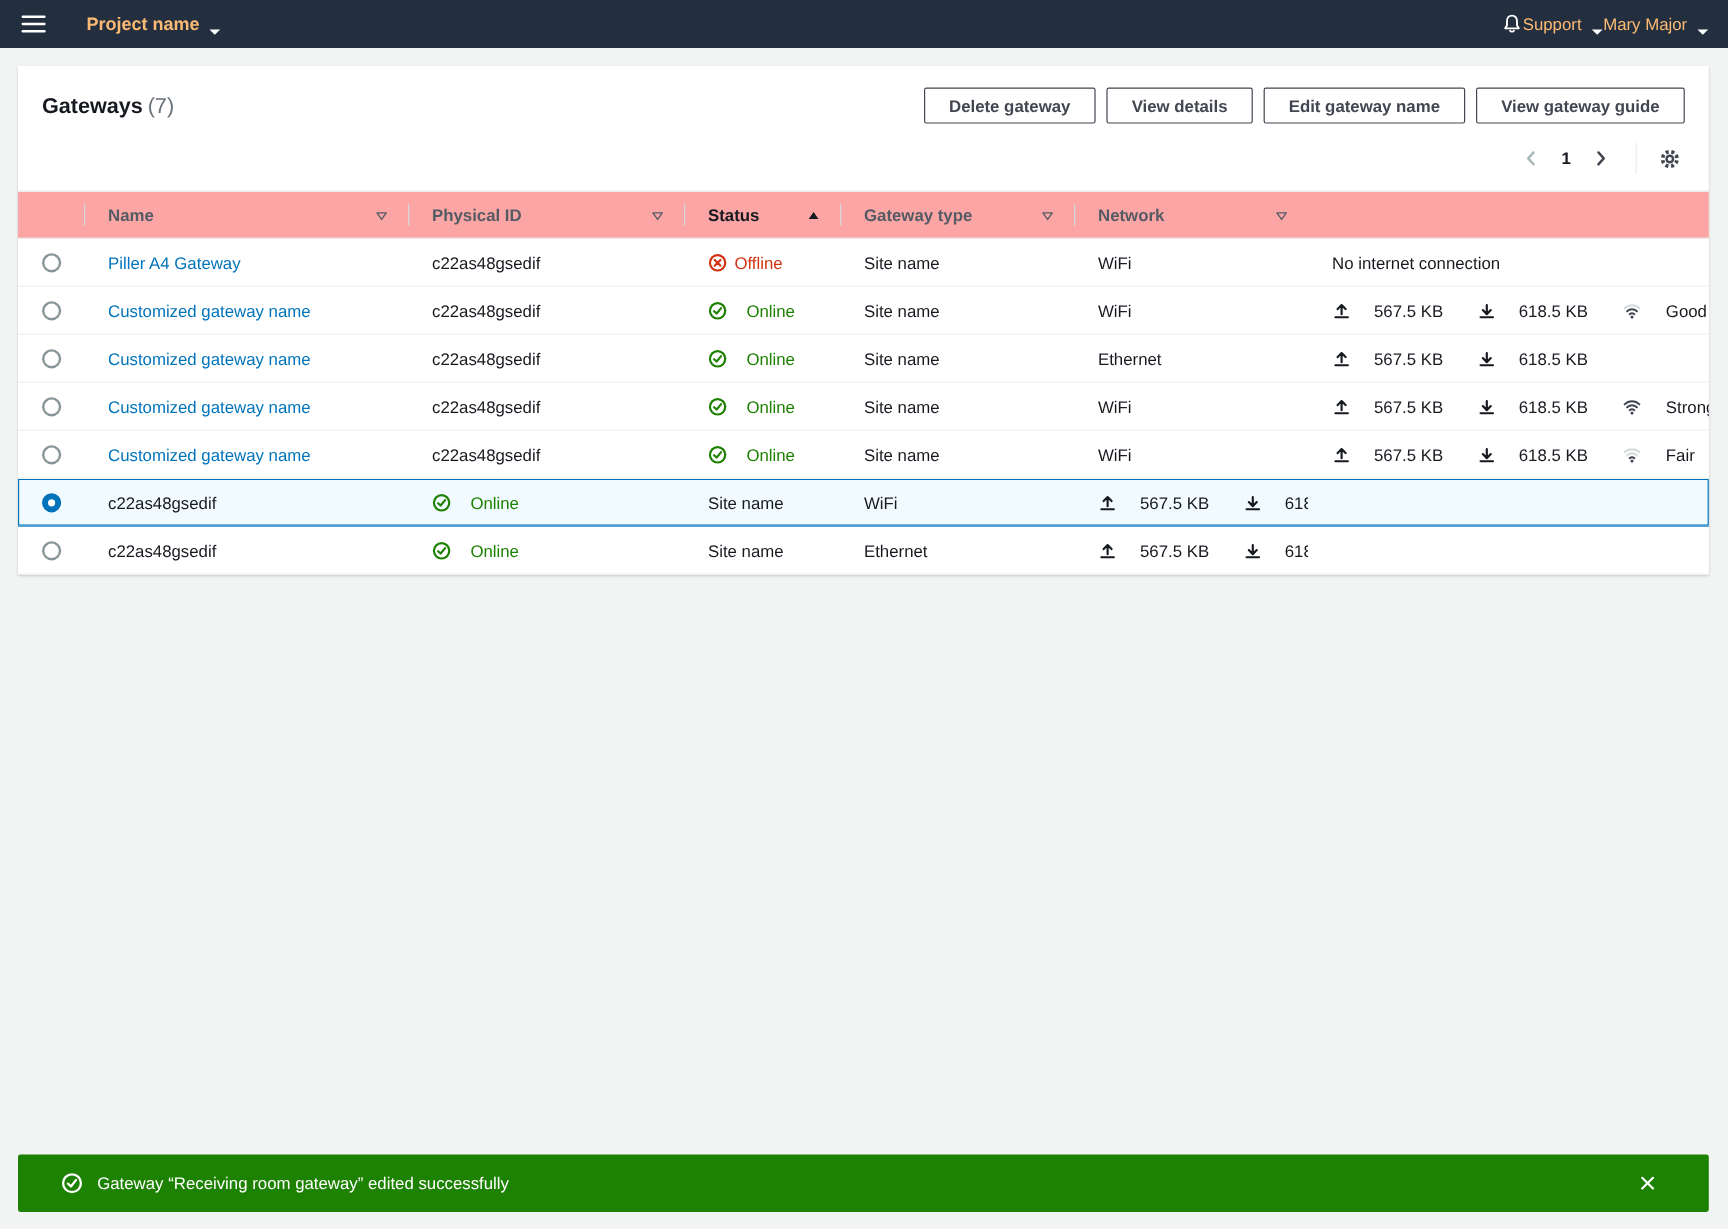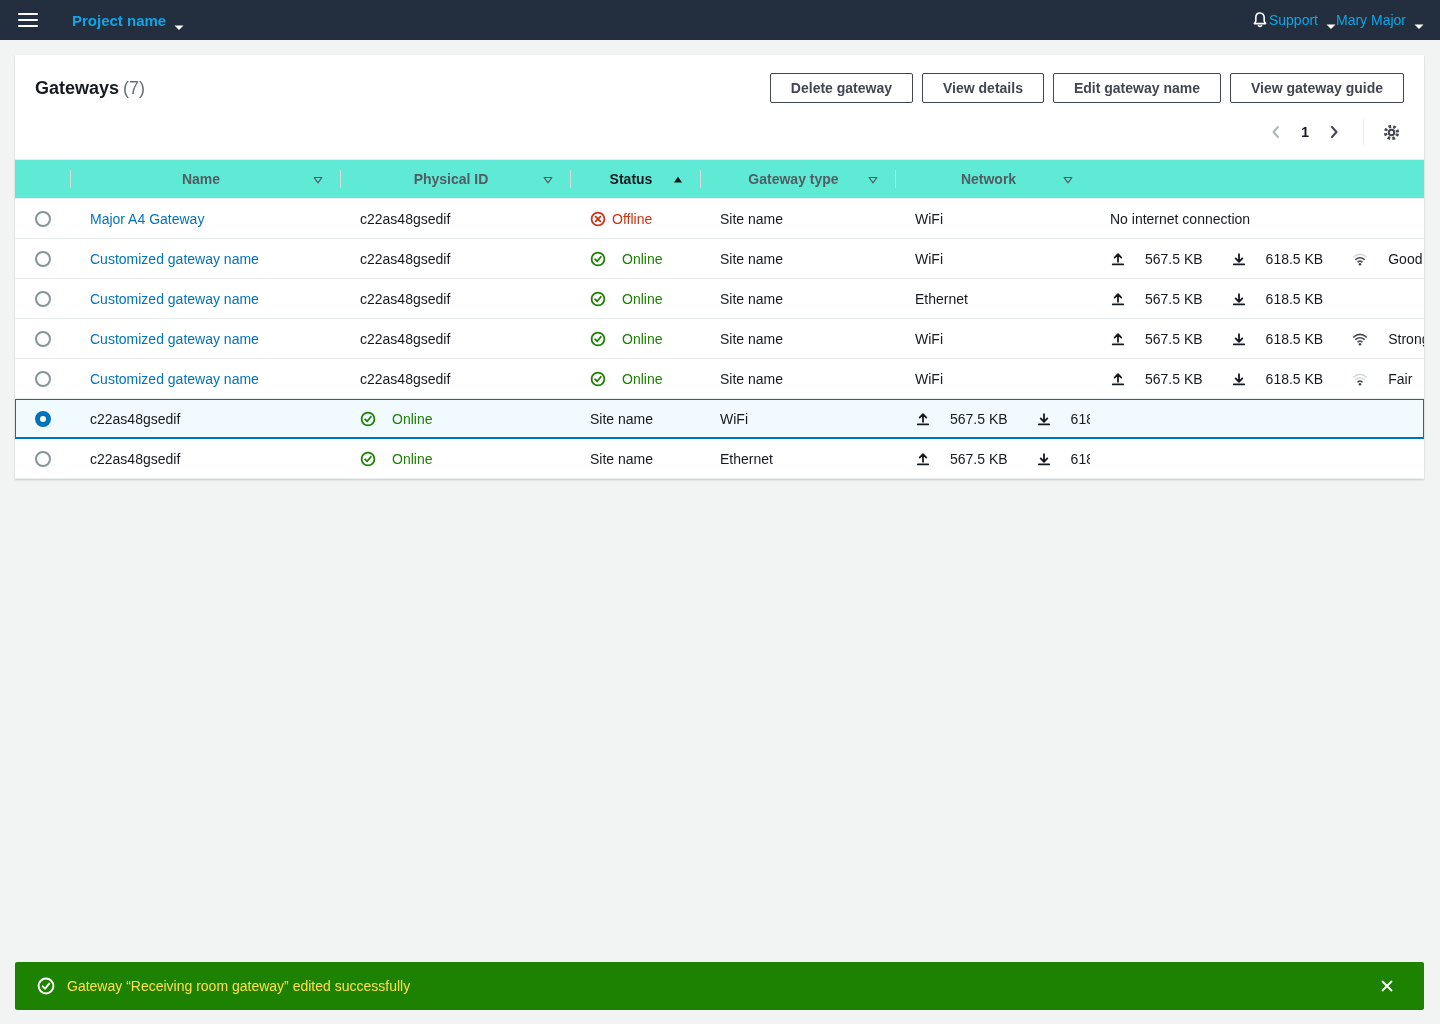--- a/index.html
+++ b/index.html
@@ -21,21 +21,21 @@
     font-family:"Liberation Sans","DejaVu Sans",sans-serif;
     font-size:14px;color:var(--text);
     background:var(--page-bg);
     position:relative;
   }
 
   
   .topnav{
     height:40px;background:var(--nav-bg);
     display:flex;align-items:center;
-    padding:0 16px;color:#0ea5e9;
+    padding:0 16px;color:#fdba74;
   }
   .hamburger{width:20px;height:14px;display:flex;flex-direction:column;justify-content:space-between;cursor:pointer;margin-left:2px;}
   .hamburger span{display:block;height:2px;background:#fff;border-radius:1px;}
   .nav-project{display:flex;align-items:center;gap:8px;margin-left:34px;font-weight:700;font-size:15px;cursor:pointer;}
   .nav-right{margin-left:auto;display:flex;align-items:center;}
   .nav-item{display:flex;align-items:center;gap:8px;cursor:pointer;font-size:14px;}
   .caret{width:10px;height:6px;display:inline-block;}
   .bell{width:18px;height:18px;display:inline-block;cursor:pointer;}
 
   
@@ -59,24 +59,23 @@
   .pager{display:flex;align-items:center;gap:10px;}
   .pager .chev{width:26px;height:26px;display:flex;align-items:center;justify-content:center;cursor:pointer;}
   .pager .page-num{font-weight:700;padding:0 2px;cursor:pointer;}
   .tools-divider{width:1px;height:26px;background:var(--divider);margin:0 14px 0 16px;}
   .gear-btn{width:26px;height:26px;display:flex;align-items:center;justify-content:center;cursor:pointer;}
 
   
   .tbl{width:100%;}
   .tbl-header{
     display:grid;grid-template-columns:55px 270px 230px 130px 195px 195px 1fr;
-    background:#5eead4;height:40px;
+    background:#fca5a5;height:40px;
     border-top:1px solid var(--divider);
     border-bottom:1px solid var(--divider);
-    text-align:center;
   }
   .th{
     display:flex;align-items:center;position:relative;
     padding:0 16px 0 20px;color:var(--muted);font-weight:700;
   }
   .th .th-label{flex:1;}
   .th.sorted{color:var(--text);}
   .th:not(:first-child)::before{
     content:"";position:absolute;left:0;top:10px;bottom:10px;width:1px;background:#d5d9d9;
   }
@@ -107,21 +106,21 @@
   .net-cell{gap:6px;}
   .net-group{display:flex;align-items:flex-end;gap:19px;margin-right:22px;}
   .net-group:last-child{margin-right:0;}
   .net-ic{width:16px;height:16px;display:inline-block;}
   .wifi-ic{width:18px;height:16px;display:inline-block;}
 
   
   .flash{
     position:absolute;left:15px;right:16px;bottom:14px;height:48px;
     background:var(--flash-bg);border-radius:2px;
-    display:flex;align-items:center;color:#fde047;padding:0 22px;
+    display:flex;align-items:center;color:#ffffff;padding:0 36px;
   }
   .flash-icon{width:18px;height:18px;margin-right:12px;flex:none;}
   .flash-close{margin-left:auto;width:30px;height:30px;display:flex;align-items:center;justify-content:center;cursor:pointer;}
 </style>
 </head>
 <body>
 
 <header class="topnav">
   <div class="hamburger">
       <span></span>
@@ -232,21 +231,21 @@
               <path d="M2.8 4.6 H13.2 L8 11.8 Z" fill="none" stroke="#545b64" stroke-width="1.5" stroke-linejoin="round"></path>
             </svg></span>
         </div>
       </div>
     <div>
         <div class="tbl-row">
     <div class="td select-cell">
             <span class="radio"></span>
           </div>
     <div class="td">
-            <a class="gw-link">Major A4 Gateway</a>
+            <a class="gw-link">Piller A4 Gateway</a>
           </div>
     <div class="td">c22as48gsedif</div>
     <div class="td status-cell error">
       <span>
               <svg viewBox="0 0 16 16" width="16" height="16" fill="none" stroke="currentColor" stroke-width="1.8" stroke-linecap="round">
                 <circle cx="8" cy="8" r="6.4"></circle>
                 <path d="M5.6 5.6 L10.4 10.4 M10.4 5.6 L5.6 10.4"></path>
               </svg>
             </span>
       <span>Offline</span>

